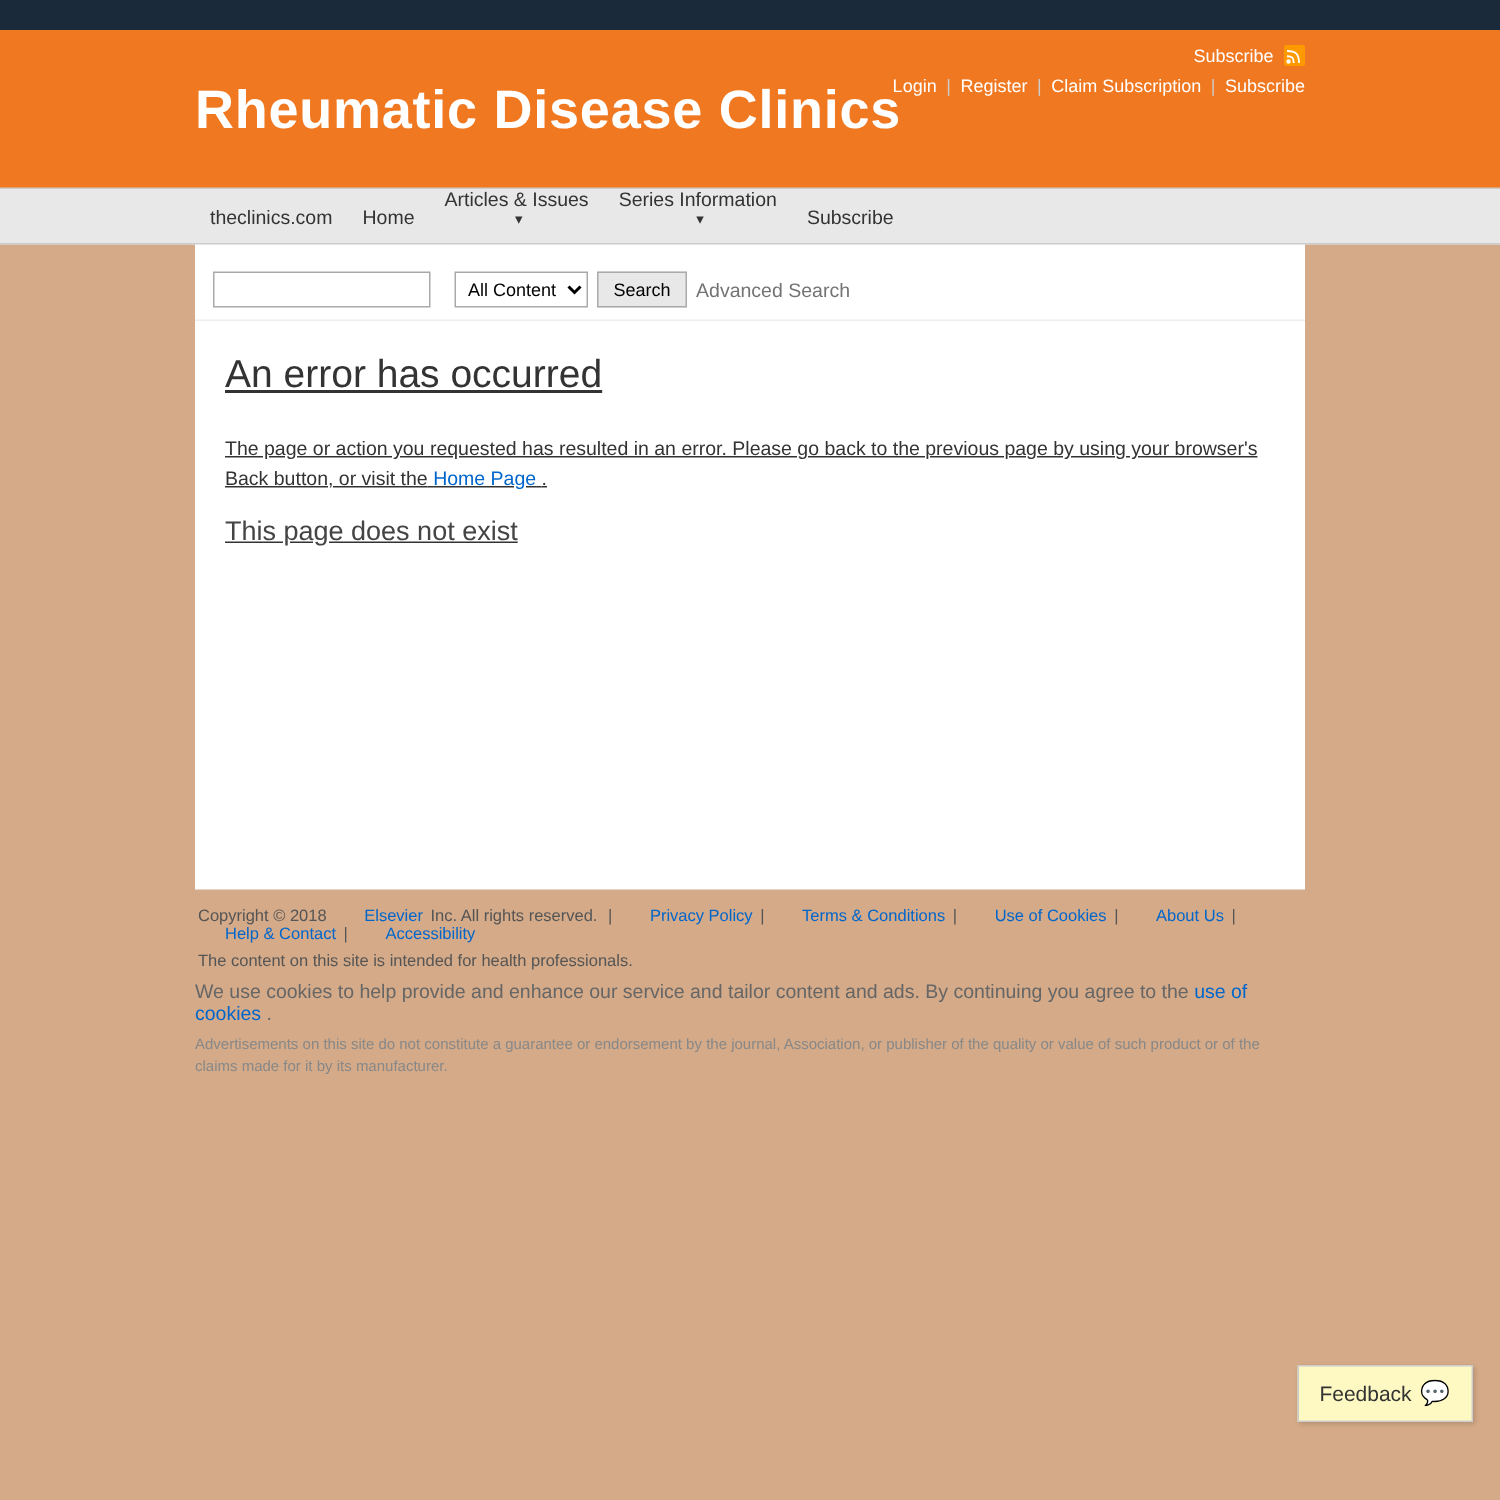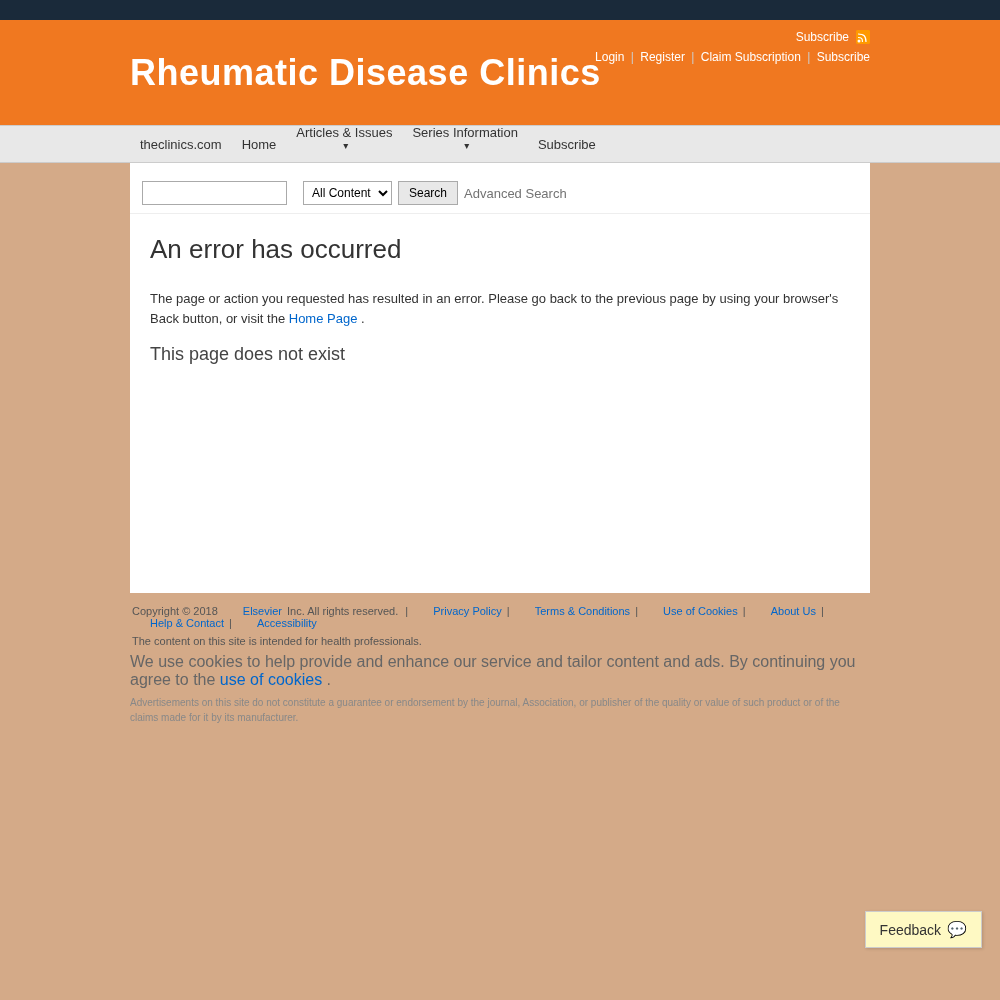--- a/index.html
+++ b/index.html
@@ -151,20 +151,21 @@
 
     .advanced-search-link {
       color: #737373;
       text-decoration: none;
       font-size: 13px;
     }
 
     
     .error-content {
       padding: 20px 20px;
+      text-decoration: underline;
     }
 
     .error-title {
       font-size: 26px;
       font-weight: normal;
       color: #333;
       margin-bottom: 14px;
     }
 
     .error-description {
@@ -204,21 +205,21 @@
       padding-left: 20px;
     }
 
     .footer-links span {
       color: #555;
       margin: 0 2px;
     }
 
     .cookie-notice {
       color: #666;
-      font-size: 16px;
+      font-size: 13px;
       margin-bottom: 6px;
     }
 
     .cookie-notice a {
       color: #0066cc;
       text-decoration: none;
     }
 
     .ad-notice {
       color: #888;

